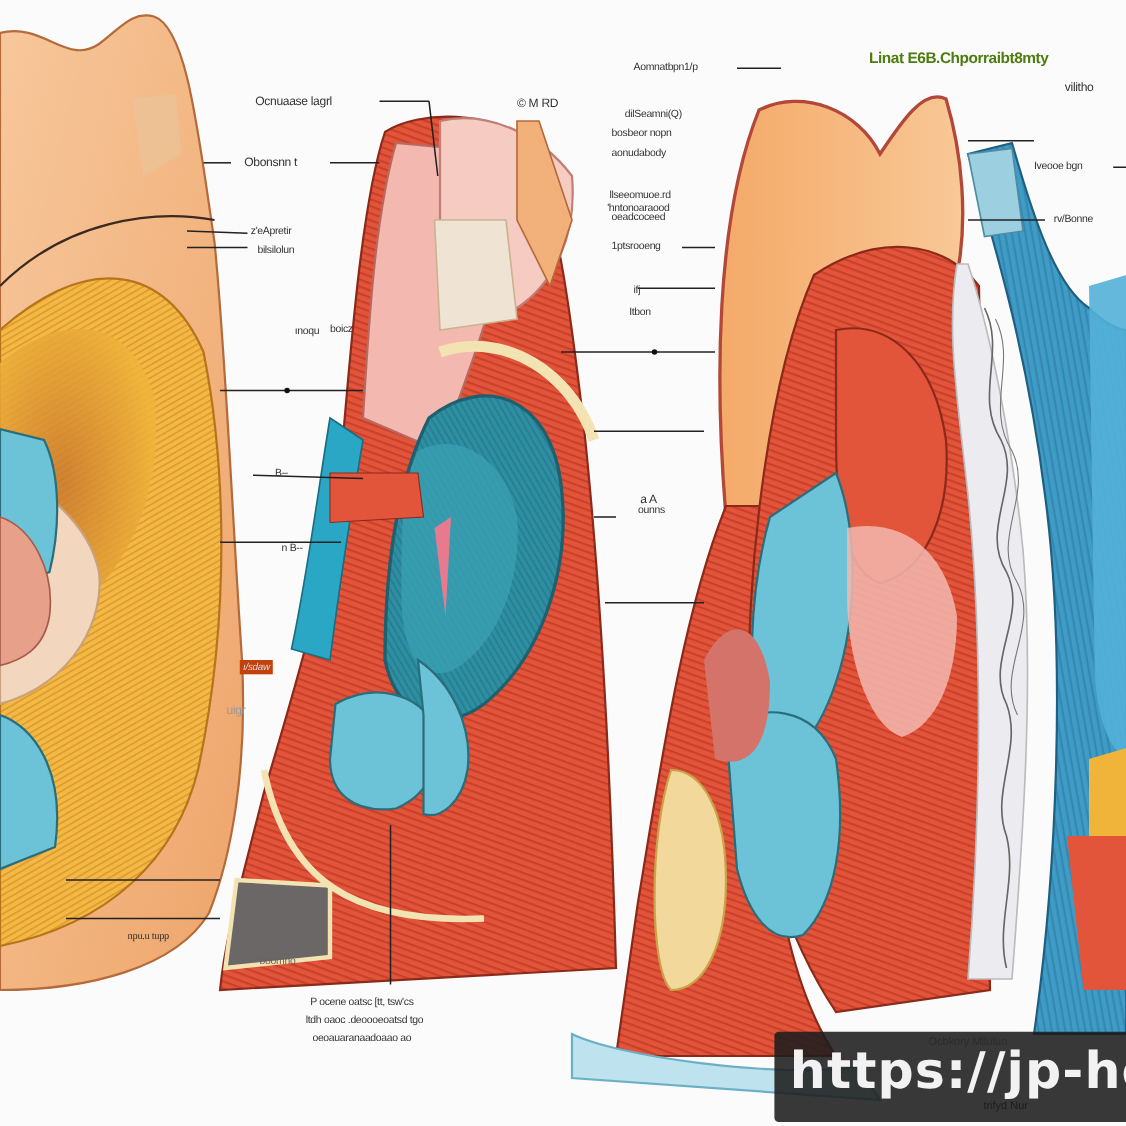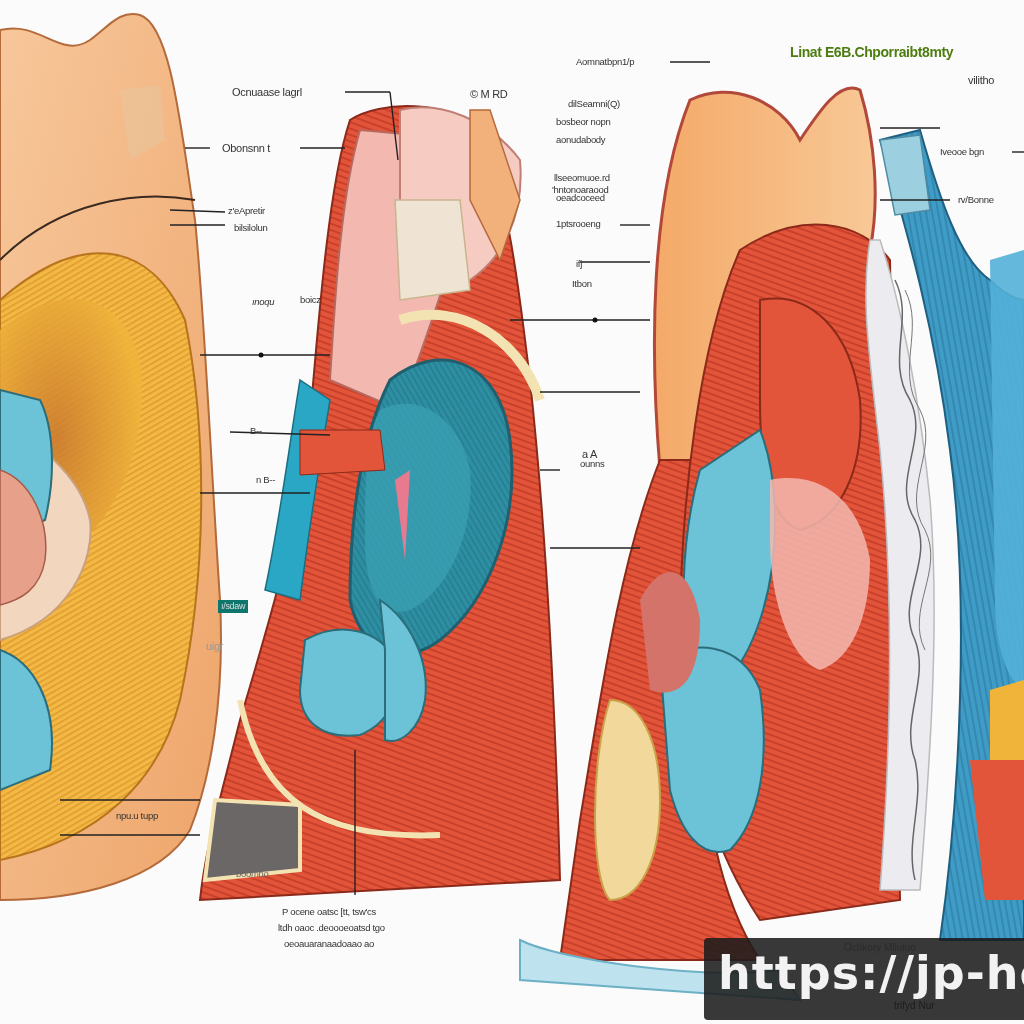--- a/index.html
+++ b/index.html
@@ -15,21 +15,21 @@
     font-family: "Liberation Sans", sans-serif;
     font-size: 11px;
     color: #333;
     white-space: nowrap;
     letter-spacing: -0.3px;
     line-height: 13px;
     filter: blur(0.3px);
   }
   .label.title { font-size: 14px; font-weight: bold; color: #4d7c0f; letter-spacing: -0.4px; }
   .label.small { font-size: 9.5px; line-height: 12px; }
-  .label.boxed { background: #0f766e; color: #ddd; padding: 0 3px; font-size: 9px; }
+  .label.boxed { background: #c2410c; color: #ddd; padding: 0 3px; font-size: 9px; font-style: italic; }
   .label.faint { color: #999; }
   .watermark {
     position: absolute; left: 704px; top: 938px; width: 340px; height: 82px;
     background: rgba(28,28,28,0.88);
     border-radius: 4px;
   }
   .watermark .wm-text {
     position: absolute; left: 14px; top: 8px;
     font-family: "DejaVu Sans", sans-serif;
     font-weight: bold; font-size: 46px; color: #f2f2f2;
@@ -162,40 +162,40 @@
 
 <div class="label title" style="left:790px;top:46px;">Linat E6B.Chporraibt8mty</div>
 <div class="label" style="left:968px;top:74px;">vilitho</div>
 
 <div class="label" style="left:232px;top:86px;">Ocnuaase lagrl</div>
 <div class="label" style="left:222px;top:142px;">Obonsnn t</div>
 <div class="label" style="left:470px;top:88px;">© M RD</div>
 <div class="label small" style="left:576px;top:56px;">Aomnatbpn1/p</div>
 <div class="label small" style="left:228px;top:205px;">z'eApretir</div>
 <div class="label small" style="left:234px;top:222px;">bilsilolun</div>
-<div class="label small" style="left:252px;top:296px;font-style:italic;">ınoqu</div>
+<div class="label small" style="left:268px;top:296px;">ınoqu</div>
 <div class="label small" style="left:252px;top:294px;padding-left:48px;">boicz</div>
 
 <div class="label small" style="left:568px;top:98px;">dilSeamni(Q)</div>
 <div class="label small" style="left:556px;top:116px;">bosbeor nopn</div>
 <div class="label small" style="left:556px;top:134px;">aonudabody</div>
 <div class="label small" style="left:552px;top:152px;margin-top:32px;">'hntonoaraood</div>
 <div class="label small" style="left:554px;top:172px;">llseeomuoe.rd</div>
 <div class="label small" style="left:556px;top:192px;">oeadcoceed</div>
 <div class="label small" style="left:556px;top:218px;">1ptsrooeng</div>
 <div class="label small" style="left:576px;top:258px;text-align:right;">ifj</div>
 <div class="label small" style="left:572px;top:278px;">Itbon</div>
 
 <div class="label small" style="left:250px;top:425px;">B--</div>
-<div class="label small" style="left:256px;top:474px;">n B--</div>
+<div class="label small" style="left:256px;top:493px;">n B--</div>
 <div class="label" style="left:582px;top:448px;">a A</div>
 <div class="label small" style="left:580px;top:458px;">ounns</div>
 <div class="label boxed" style="left:218px;top:600px;">ı/sdaw</div>
 <div class="label faint" style="left:206px;top:640px;">uigr</div>
-<div class="label small" style="left:116px;top:810px;">npu.u tupp</div>
+<div class="label small" style="left:116px;top:846px;font-family:Liberation Serif, serif;">npu.u tupp</div>
 <div class="label small" style="left:236px;top:868px;color:#666;">boomno</div>
 
 <div class="label small" style="left:282px;top:906px;">P ocene oatsc [tt, tsw'cs</div>
 <div class="label small" style="left:278px;top:922px;">ltdh oaoc .deoooeoatsd tgo</div>
 <div class="label small" style="left:284px;top:938px;">oeoauaranaadoaao ao</div>
 
 <div class="label small" style="left:996px;top:120px;padding-left:28px;">Bloonudgti</div>
 <div class="label small" style="left:940px;top:146px;">Iveooe bgn</div>
 <div class="label small" style="left:958px;top:194px;">rv/Bonne</div>
 

